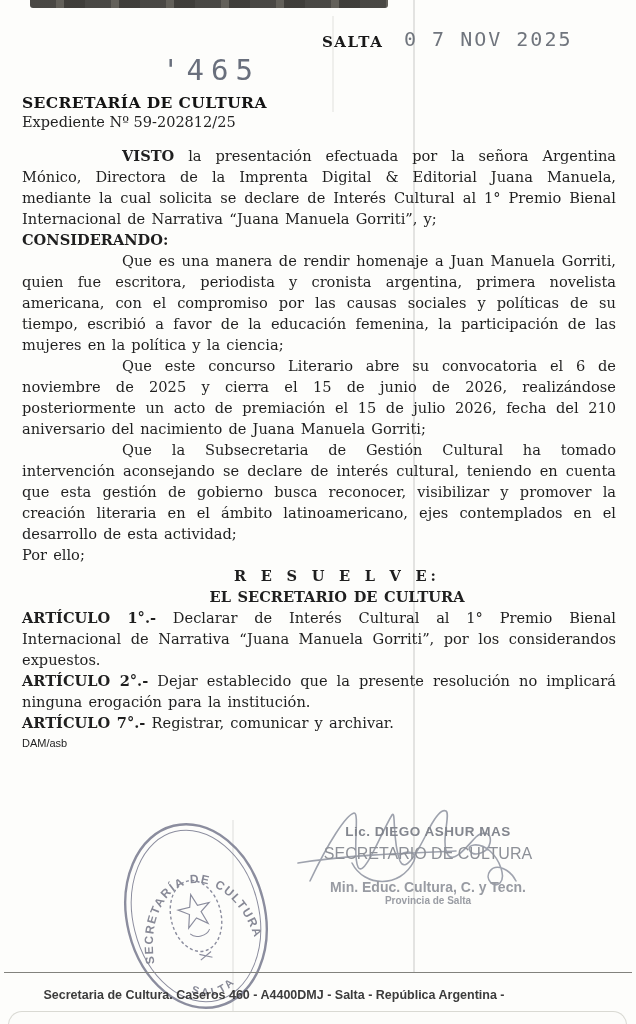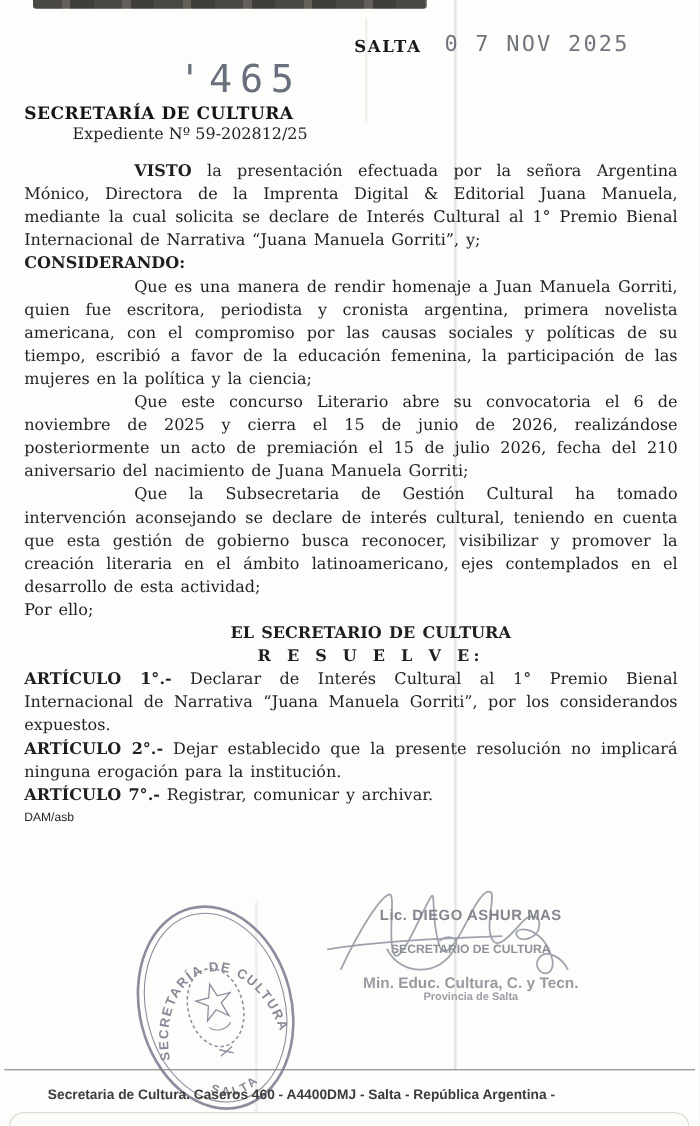--- a/index.html
+++ b/index.html
@@ -24,25 +24,25 @@
 
   .salta{position:absolute;top:33px;left:322px;font-weight:bold;font-size:15px;letter-spacing:1.5px;color:#191919;}
   .date-stamp{
     position:absolute;top:27px;left:404px;
     font-family:"DejaVu Sans Mono",monospace;font-size:20px;letter-spacing:2px;
     color:#70757d;font-stretch:condensed;
   }
   .res-line{position:absolute;top:70px;left:22px;font-weight:bold;font-size:16px;color:#141414;letter-spacing:.3px;}
   .res-number{
     position:absolute;top:53px;left:162px;
-    font-family:"DejaVu Sans Mono",monospace;font-size:35px;letter-spacing:7px;
+    font-family:"DejaVu Sans Mono",monospace;font-size:29px;letter-spacing:7px;
     color:#59606f;opacity:.9;
   }
   .office{position:absolute;top:93px;left:22px;font-weight:bold;font-size:15.5px;letter-spacing:.4px;color:#141414;}
-  .expediente{position:absolute;top:114px;left:22px;font-size:14.5px;color:#222;margin-left:44px;}
+  .expediente{position:absolute;top:114px;left:22px;font-size:14.5px;color:#222;}
 
   .doc-body{
     position:absolute;top:145px;left:22px;width:594px;
     font-size:14.6px;line-height:21px;text-align:justify;word-spacing:1.5px;
   }
   .doc-body p{margin:0;}
   .para{text-indent:100px;}
   .lead{font-weight:bold;}
   .p1{margin-bottom:13px;}
   .considerando{font-weight:bold;margin-left:100px;margin-bottom:9px;text-align:left;}
@@ -54,21 +54,21 @@
   .resuelve{letter-spacing:4px;margin-bottom:12px;}
   .article{margin-bottom:8px;}
   .initials{font-family:"Liberation Sans",sans-serif;font-size:11px;margin-top:1px;text-align:left;}
 
   .sig-svg{position:absolute;top:803px;left:288px;}
   .sig-block{
     position:absolute;top:824px;left:318px;width:220px;text-align:center;
     font-family:"Liberation Sans",sans-serif;color:#85888f;
   }
   .sig-name{font-size:13.5px;font-weight:bold;letter-spacing:.5px;color:#83868e;}
-  .sig-title{font-size:11px;font-weight:bold;margin-top:18px;color:#8d9097;}
+  .sig-title{font-size:16px;font-weight:normal;margin-top:6px;color:#8d9097;}
   .sig-min{font-size:14px;font-weight:bold;margin-top:16px;color:#989ba2;}
   .sig-prov{font-size:10px;font-weight:bold;color:#9a9da4;}
 
   .seal-svg{position:absolute;top:818px;left:120px;transform:rotate(-14deg);opacity:.82;}
 
   .footer-rule{position:absolute;top:972px;left:4px;width:628px;height:1px;background:#82827d;}
   .footer{
     position:absolute;left:0;width:548px;text-align:center;
     font-family:"Liberation Sans",sans-serif;font-weight:bold;color:#3c3c3c;
   }
@@ -99,22 +99,22 @@
   <div class="doc-body">
     <p class="para p1"><span class="lead">VISTO</span><span> la presentación efectuada por la señora Argentina Mónico, Directora de la Imprenta Digital &amp; Editorial Juana Manuela, mediante la cual solicita se declare de Interés Cultural al 1° Premio Bienal Internacional de Narrativa “Juana Manuela Gorriti”, y;</span></p>
 
     <p class="considerando">CONSIDERANDO:</p>
 
     <p class="para p2">Que es una manera de rendir homenaje a Juan Manuela Gorriti, quien fue escritora, periodista y cronista argentina, primera novelista americana, con el compromiso por las causas sociales y políticas de su tiempo, escribió a favor de la educación femenina, la participación de las mujeres en la política y la ciencia;</p>
     <p class="para p3">Que este concurso Literario abre su convocatoria el 6 de noviembre de 2025 y cierra el 15 de junio de 2026, realizándose posteriormente un acto de premiación el 15 de julio 2026, fecha del 210 aniversario del nacimiento de Juana Manuela Gorriti;</p>
     <p class="para p4">Que la Subsecretaria de Gestión Cultural ha tomado intervención aconsejando se declare de interés cultural, teniendo en cuenta que esta gestión de gobierno busca reconocer, visibilizar y promover la creación literaria en el ámbito latinoamericano, ejes contemplados en el desarrollo de esta actividad;</p>
 
     <p class="por-ello">Por ello;</p>
+    <p class="center-head resuelve">R E S U E L V E:</p>
     <p class="center-head">EL SECRETARIO DE CULTURA</p>
-    <p class="center-head resuelve">R E S U E L V E:</p>
 
     <p class="article"><span class="lead">ARTÍCULO 1°.-</span><span> Declarar de Interés Cultural al 1° Premio Bienal Internacional de Narrativa “Juana Manuela Gorriti”, por los considerandos expuestos.</span></p>
     <p class="article"><span class="lead">ARTÍCULO 2°.-</span><span> Dejar establecido que la presente resolución no implicará ninguna erogación para la institución.</span></p>
     <p class="article"><span class="lead">ARTÍCULO 7°.-</span><span> Registrar, comunicar y archivar.</span></p>
 
     <p class="initials">DAM/asb</p>
   </div>
 
   <svg class="sig-svg" width="245" height="100" viewBox="0 0 245 100">
     <g fill="none" stroke="#8e93a0" stroke-width="1.6" stroke-linecap="round" opacity="0.85">

